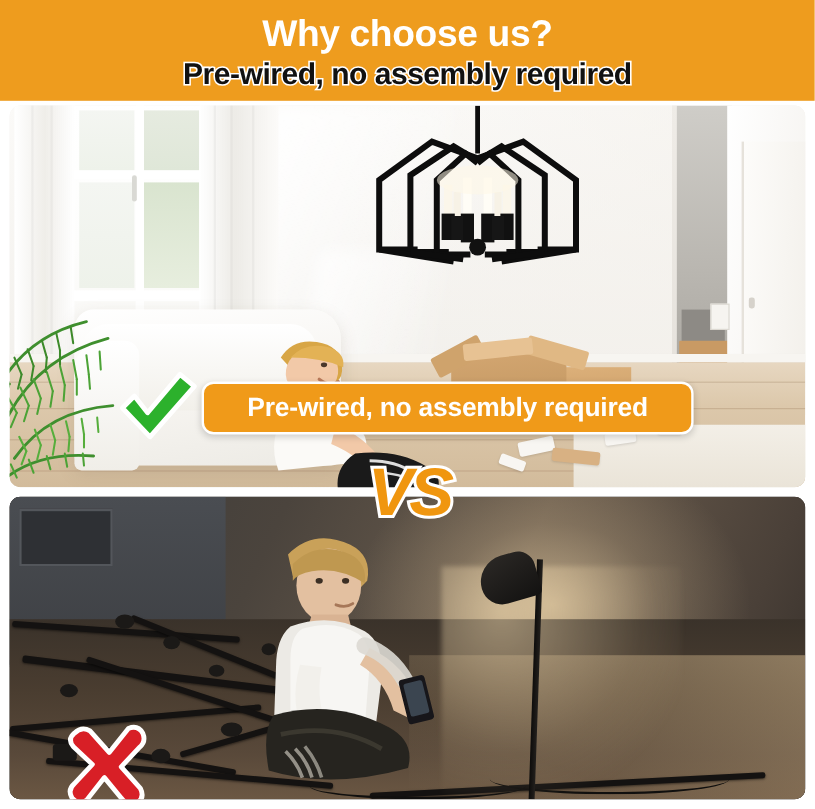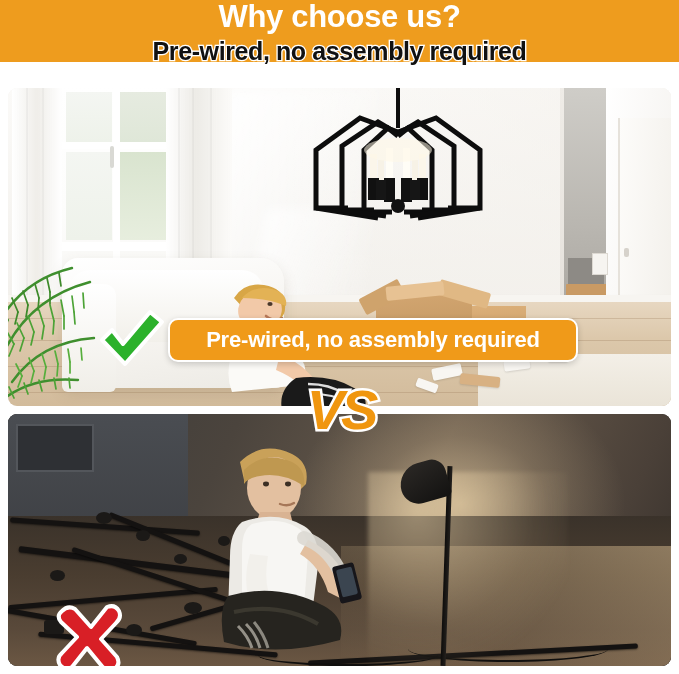--- a/index.html
+++ b/index.html
@@ -17,21 +17,21 @@
     width: 679px;
     height: 674px;
     background: #ffffff;
   }
 
   
   .header {
     position: absolute;
     left: 0; top: 0;
     width: 679px;
-    height: 62px;
+    height: 84px;
     background: #ee9c1e;
     display: flex;
     flex-direction: column;
     align-items: center;
     justify-content: center;
     padding-top: 2px;
   }
   .header-title {
     color: #ffffff;
     font-size: 31px;

